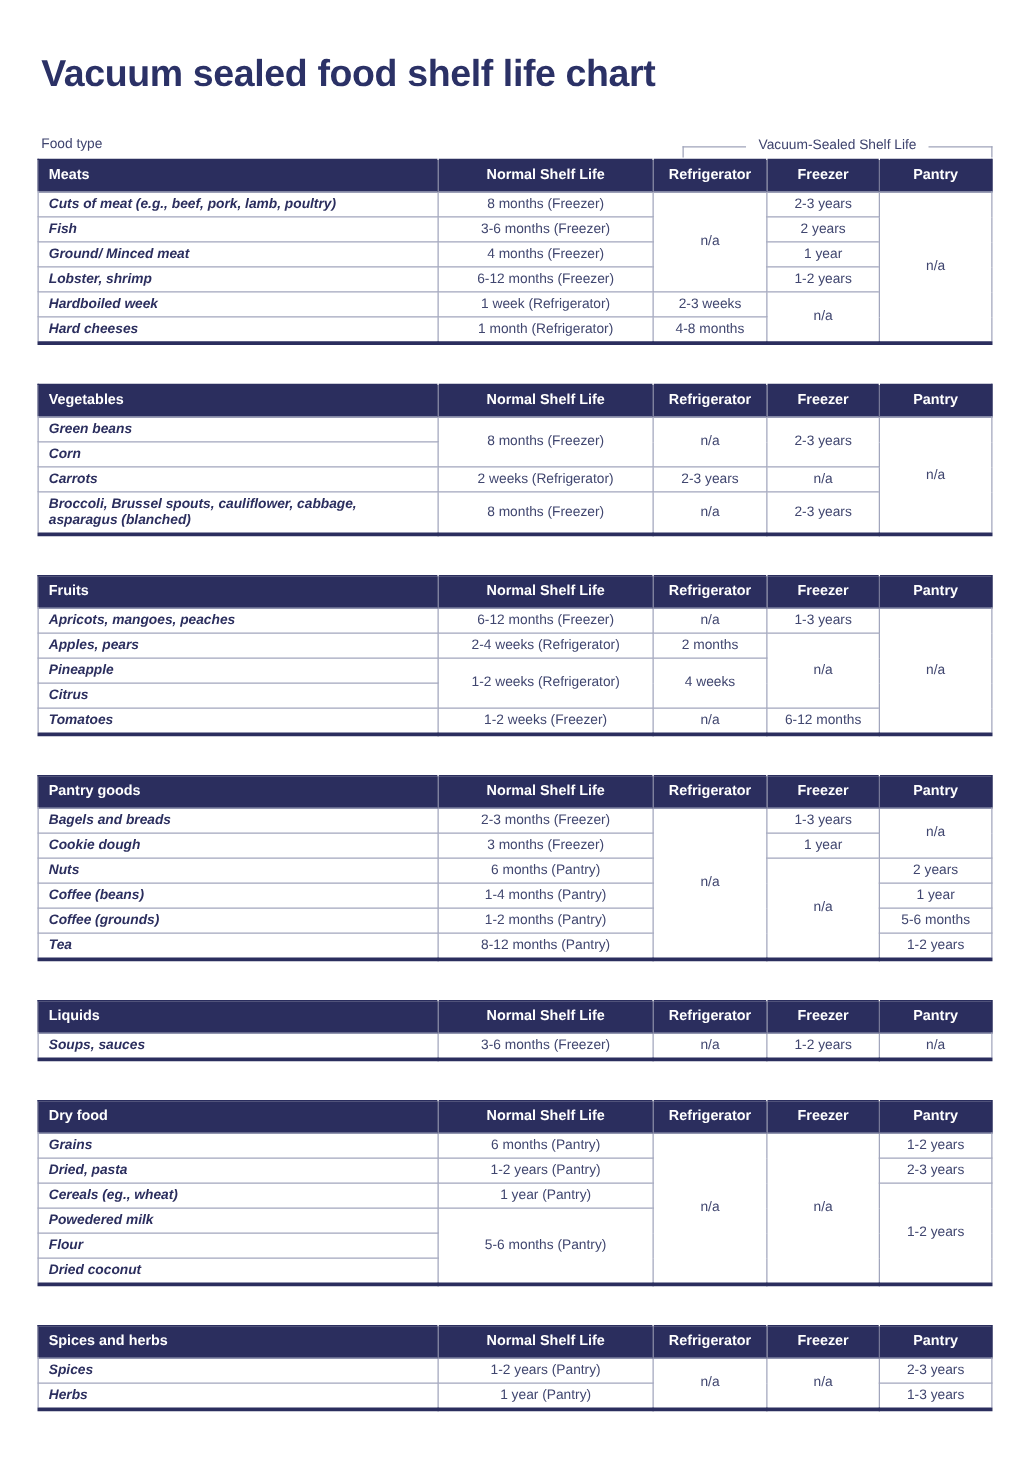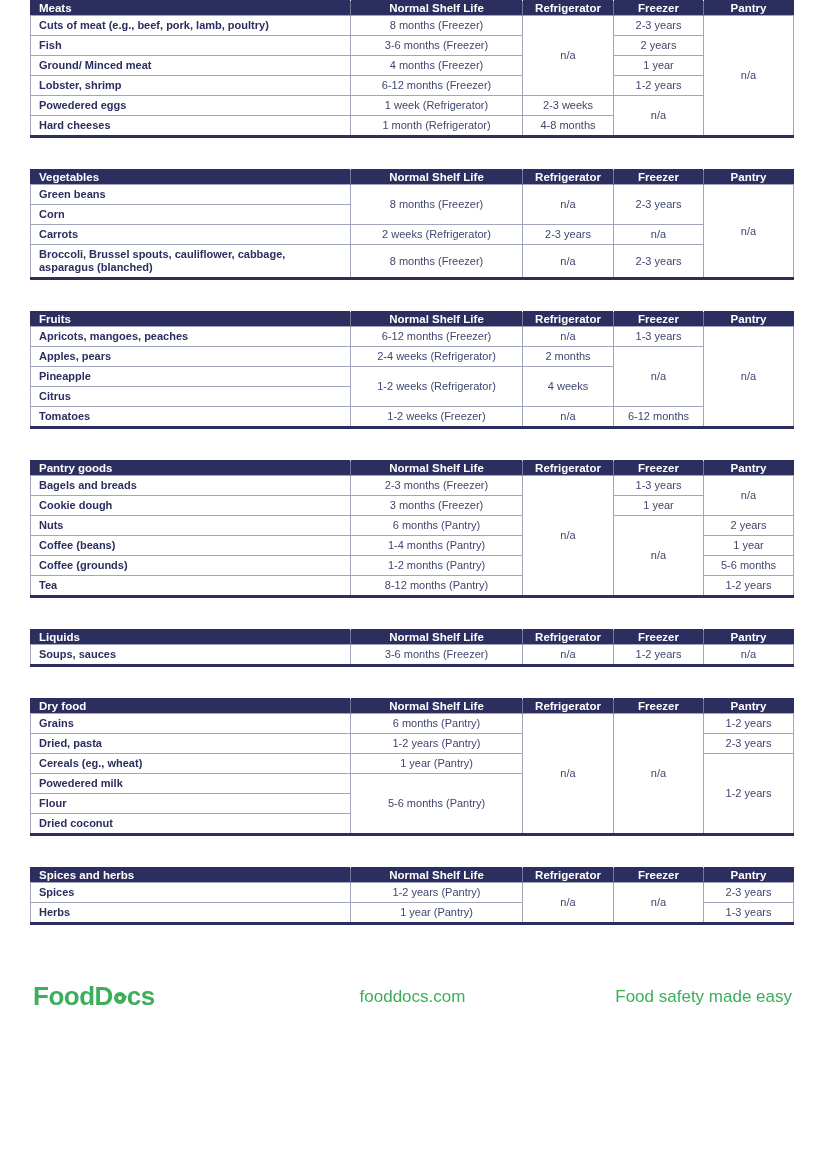--- a/index.html
+++ b/index.html
@@ -58,35 +58,35 @@
     margin-bottom: 31px;
     border: 1.5px solid #2b2e5e;
     border-bottom-width: 3px;
   }
   #tables table.shelf:last-child { margin-bottom: 0; }
   table.shelf th {
     background: #2b2e5e;
     color: #ffffff;
     font-size: 11.5px;
     font-weight: bold;
-    height: 15px;
+    height: 26px;
     padding: 0 8px;
     text-align: center;
     line-height: 13px;
   }
   table.shelf th.cat { text-align: left; }
   table.shelf th + th { border-left: 1px solid rgba(255,255,255,0.35); margin-top: 13px; }
   table.shelf td {
     border: 1px solid #a2a6bd;
     font-size: 11px;
     line-height: 13px;
     height: 19px;
     padding: 3px 8px;
   }
-  td.food { font-weight: bold; color: #2b2e5e; text-align: left; }
+  td.food { font-weight: bold; color: #2b2e5e; text-align: left; font-style: italic; }
   td.val  { color: #40466f; text-align: center; }
 
   
   .footer {
     display: grid;
     grid-template-columns: 1fr auto 1fr;
     align-items: center;
     margin-top: 56px;
     padding: 0 3px;
   }
@@ -118,21 +118,28 @@
     line-height: 14px;
   }
   .site    { justify-self: center; color: #3cae5c; font-size: 17px; }
   .tagline { justify-self: end;    color: #3cae5c; font-size: 17px; }
 </style>
 </head>
 <body>
 
 <div class="page">
 
-
+  <h1 class="title">Vacuum sealed food shelf life chart</h1>
+
+  <div class="meta-row">
+    <span class="food-type">Food type</span>
+    <div class="bracket">
+      <span class="bracket-label">Vacuum-Sealed Shelf Life</span>
+    </div>
+  </div>
 
   <div id="tables">
       <table class="shelf">
         <colgroup>
           <col style="width: 320px;">
           <col style="width: 172px;">
           <col style="width: 91px;">
           <col style="width: 90px;">
           <col style="width: 90px;">
         </colgroup>
@@ -162,21 +169,21 @@
             <td class="food">Ground/ Minced meat</td>
             <td class="val">4 months (Freezer)</td>
             <td class="val">1 year</td>
           </tr>
           <tr>
             <td class="food">Lobster, shrimp</td>
             <td class="val">6-12 months (Freezer)</td>
             <td class="val">1-2 years</td>
           </tr>
           <tr>
-            <td class="food">Powedered eggs</td>
+            <td class="food">Hardboiled week</td>
             <td class="val">1 week (Refrigerator)</td>
             <td class="val">2-3 weeks</td>
             <td rowspan="2" class="val">n/a</td>
           </tr>
           <tr>
             <td class="food">Hard cheeses</td>
             <td class="val">1 month (Refrigerator)</td>
             <td class="val">4-8 months</td>
           </tr>
         </tbody>

